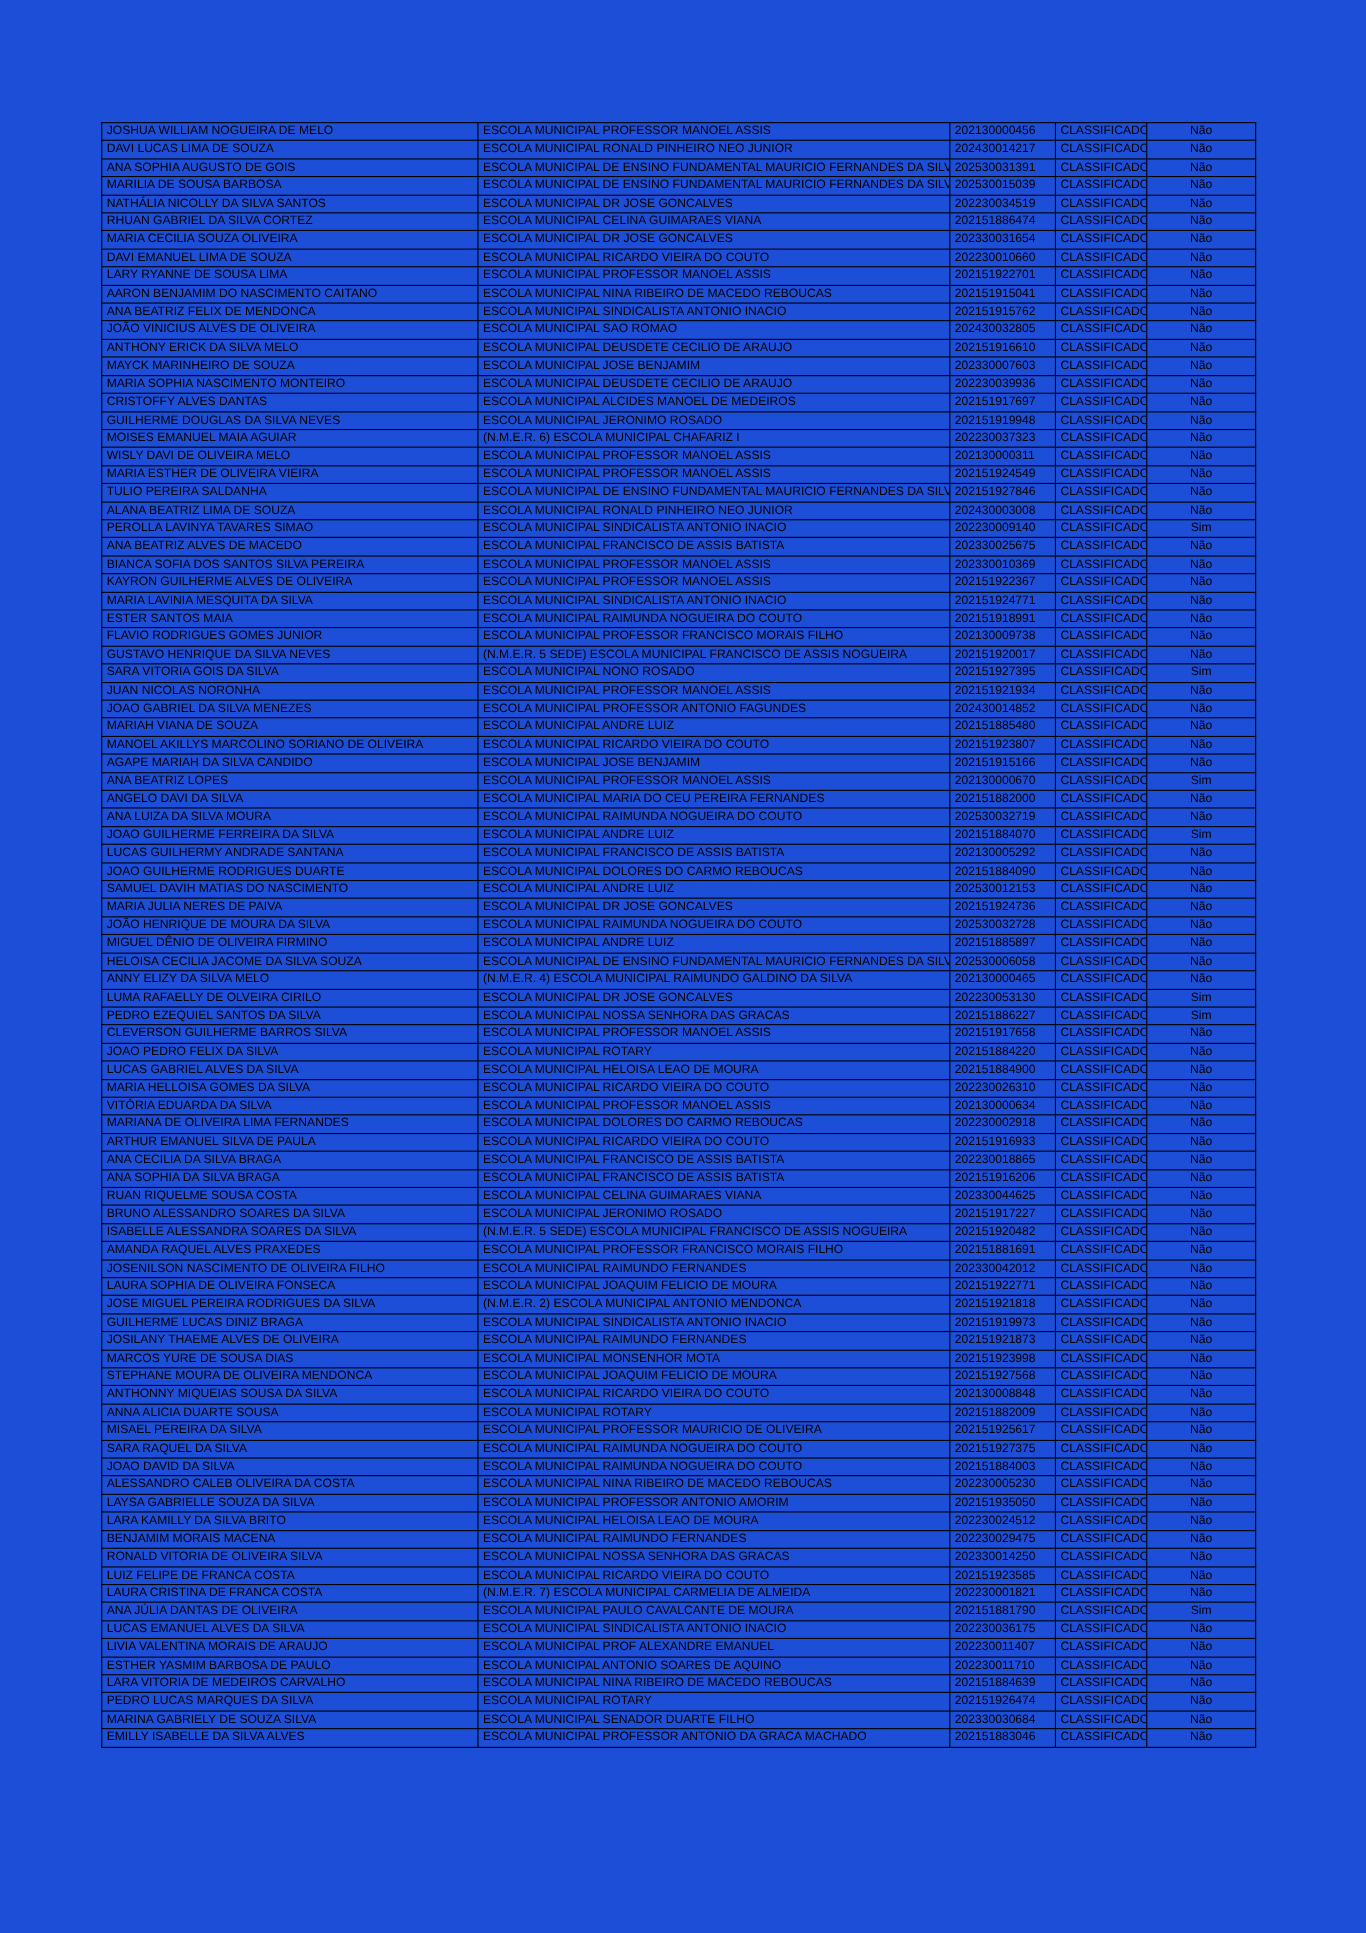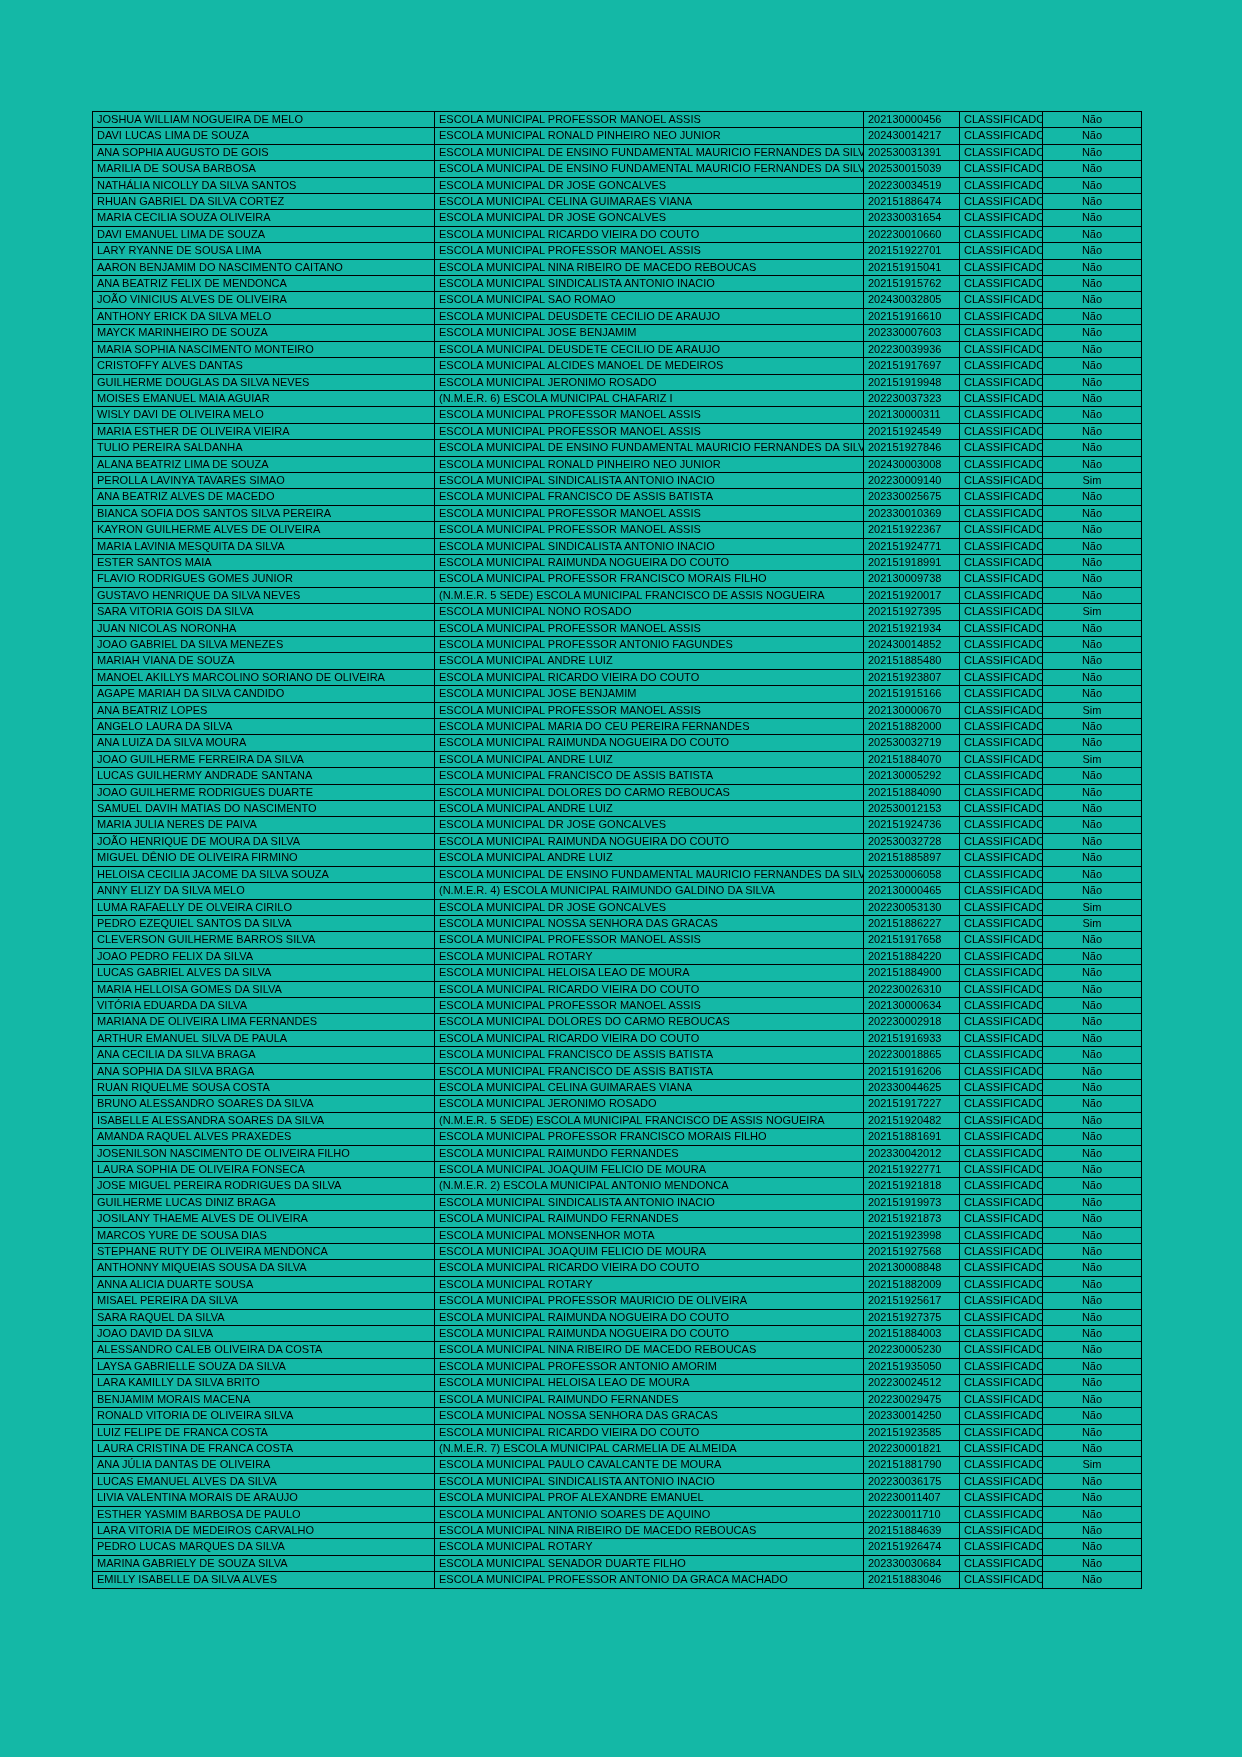--- a/index.html
+++ b/index.html
@@ -4,21 +4,21 @@
 <style>
   html, body {
     margin: 0;
     padding: 0;
     background: #ffffff;
   }
   .page {
     position: relative;
     width: 1242px;
     height: 1757px;
-    background: #14b8a6;
+    background: #1d4ed8;
     font-family: "Liberation Sans", "DejaVu Sans", sans-serif;
     color: #000000;
   }
   table.results-table {
     position: absolute;
     left: 92px;
     top: 111px;
     width: 1044px;
     border-collapse: collapse;
     table-layout: fixed;
@@ -299,21 +299,21 @@
     <td class="c-flag">Não</td>
   </tr>
         <tr>
     <td class="c-name">ANA BEATRIZ LOPES</td>
     <td class="c-school">ESCOLA MUNICIPAL PROFESSOR MANOEL ASSIS</td>
     <td class="c-enroll">202130000670</td>
     <td class="c-status">CLASSIFICADO</td>
     <td class="c-flag">Sim</td>
   </tr>
         <tr>
-    <td class="c-name">ANGELO LAURA DA SILVA</td>
+    <td class="c-name">ANGELO DAVI DA SILVA</td>
     <td class="c-school">ESCOLA MUNICIPAL MARIA DO CEU PEREIRA FERNANDES</td>
     <td class="c-enroll">202151882000</td>
     <td class="c-status">CLASSIFICADO</td>
     <td class="c-flag">Não</td>
   </tr>
         <tr>
     <td class="c-name">ANA LUIZA DA SILVA MOURA</td>
     <td class="c-school">ESCOLA MUNICIPAL RAIMUNDA NOGUEIRA DO COUTO</td>
     <td class="c-enroll">202530032719</td>
     <td class="c-status">CLASSIFICADO</td>
@@ -523,21 +523,21 @@
     <td class="c-flag">Não</td>
   </tr>
         <tr>
     <td class="c-name">MARCOS YURE DE SOUSA DIAS</td>
     <td class="c-school">ESCOLA MUNICIPAL MONSENHOR MOTA</td>
     <td class="c-enroll">202151923998</td>
     <td class="c-status">CLASSIFICADO</td>
     <td class="c-flag">Não</td>
   </tr>
         <tr>
-    <td class="c-name">STEPHANE RUTY DE OLIVEIRA MENDONCA</td>
+    <td class="c-name">STEPHANE MOURA DE OLIVEIRA MENDONCA</td>
     <td class="c-school">ESCOLA MUNICIPAL JOAQUIM FELICIO DE MOURA</td>
     <td class="c-enroll">202151927568</td>
     <td class="c-status">CLASSIFICADO</td>
     <td class="c-flag">Não</td>
   </tr>
         <tr>
     <td class="c-name">ANTHONNY MIQUEIAS SOUSA DA SILVA</td>
     <td class="c-school">ESCOLA MUNICIPAL RICARDO VIEIRA DO COUTO</td>
     <td class="c-enroll">202130008848</td>
     <td class="c-status">CLASSIFICADO</td>

